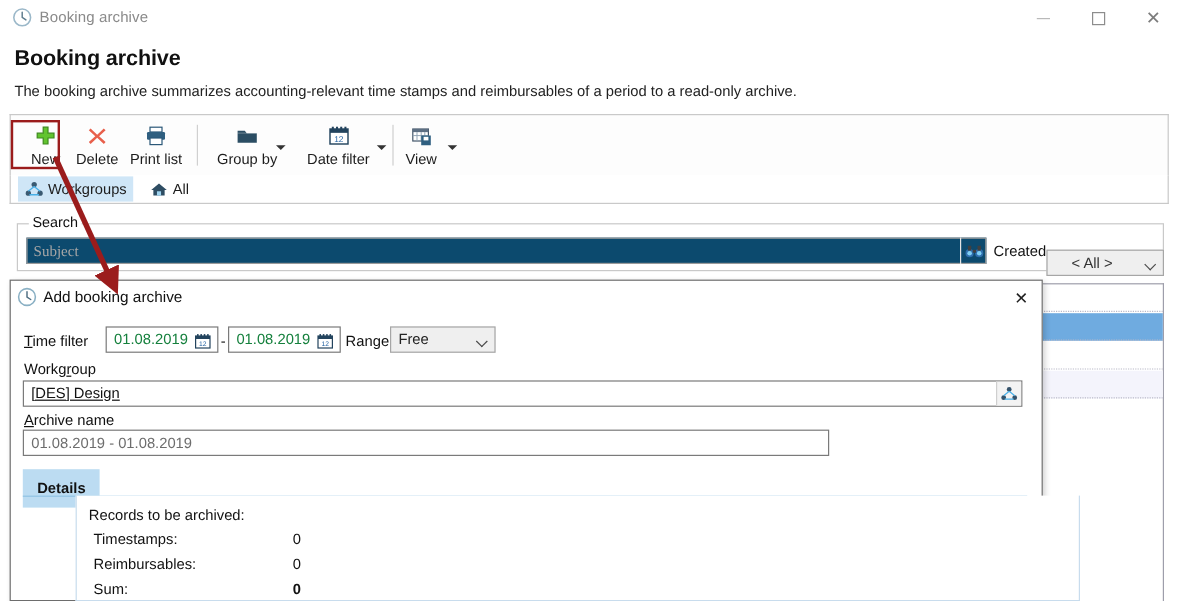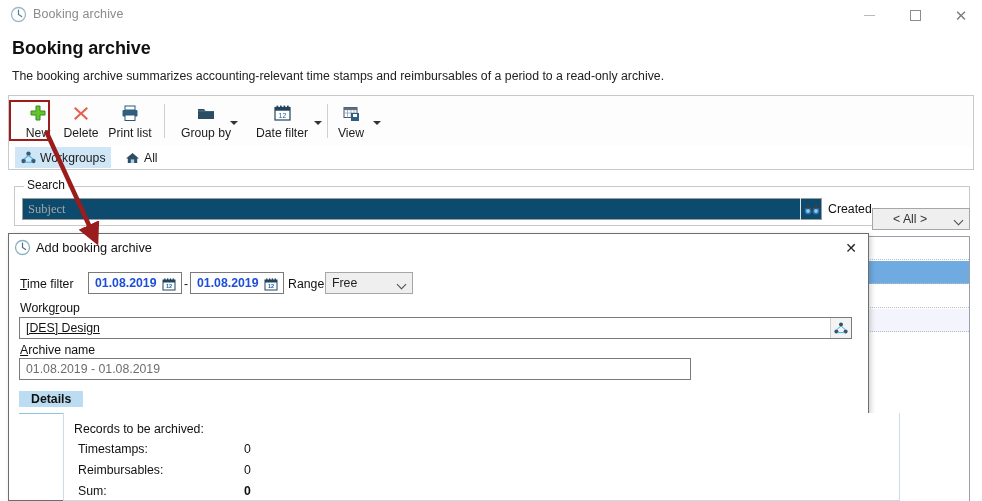--- a/index.html
+++ b/index.html
@@ -163,22 +163,22 @@
     font-size: 14px; color: #222;
   }
 
   .lbl { position: absolute; font-size: 12.3px; color: #111; }
   .ul1 { text-decoration: underline; text-decoration-thickness: 1px; }
 
   .lbl-timeperiod { left: 20px; top: 277px; }
   .date-field {
     position: absolute; top: 272px; width: 94px; height: 22px;
     border: 1px solid #7a7a7a; background: #fff;
-    font-size: 12.3px; color: #1d4ed8;
-    display: flex; align-items: center; padding-left: 6px; font-weight: bold;
+    font-size: 12.3px; color: #15803d;
+    display: flex; align-items: center; padding-left: 6px;
   }
   .date-1 { left: 88px; }
   .date-2 { left: 190px; }
   .date-ico {
     position: absolute; right: 5px; top: 4px; width: 14px; height: 14px;
   }
   .date-dash { position: absolute; left: 184px; top: 277px; font-size: 12.3px; color: #111; }
   .lbl-range { left: 288px; top: 277px; }
   .range-select {
     position: absolute; left: 325px; top: 272px; width: 88px; height: 22px;
@@ -203,21 +203,21 @@
     position: absolute; left: 19px; top: 358px; width: 672px; height: 22px;
     border: 1px solid #7a7a7a; background: #fff;
     font-size: 12.3px; color: #6d6d6d;
     display: flex; align-items: center; padding-left: 6px;
   }
 
   .tabstrip {
     position: absolute; left: 19px; top: 391px; width: 837px; height: 110px;
   }
   .tab-head {
-    position: absolute; left: 0; top: 0; height: 16px; padding: 0 12px;
+    position: absolute; left: 0; top: 0; height: 32px; padding: 0 12px;
     background: #bcdcf2; display: flex; align-items: center;
     font-size: 12.3px; font-weight: bold; color: #111; text-align: right;
   }
   .tab-underline {
     position: absolute; left: 0; top: 22px; width: 837px; height: 1px; background: #8fc3e3;
   }
   .tab-body {
     position: absolute; left: 0; top: 22px; width: 837px; height: 88px;
     border: 1px solid #c8dced; border-top: none; background: #fff; margin-left: 44px;
   }

